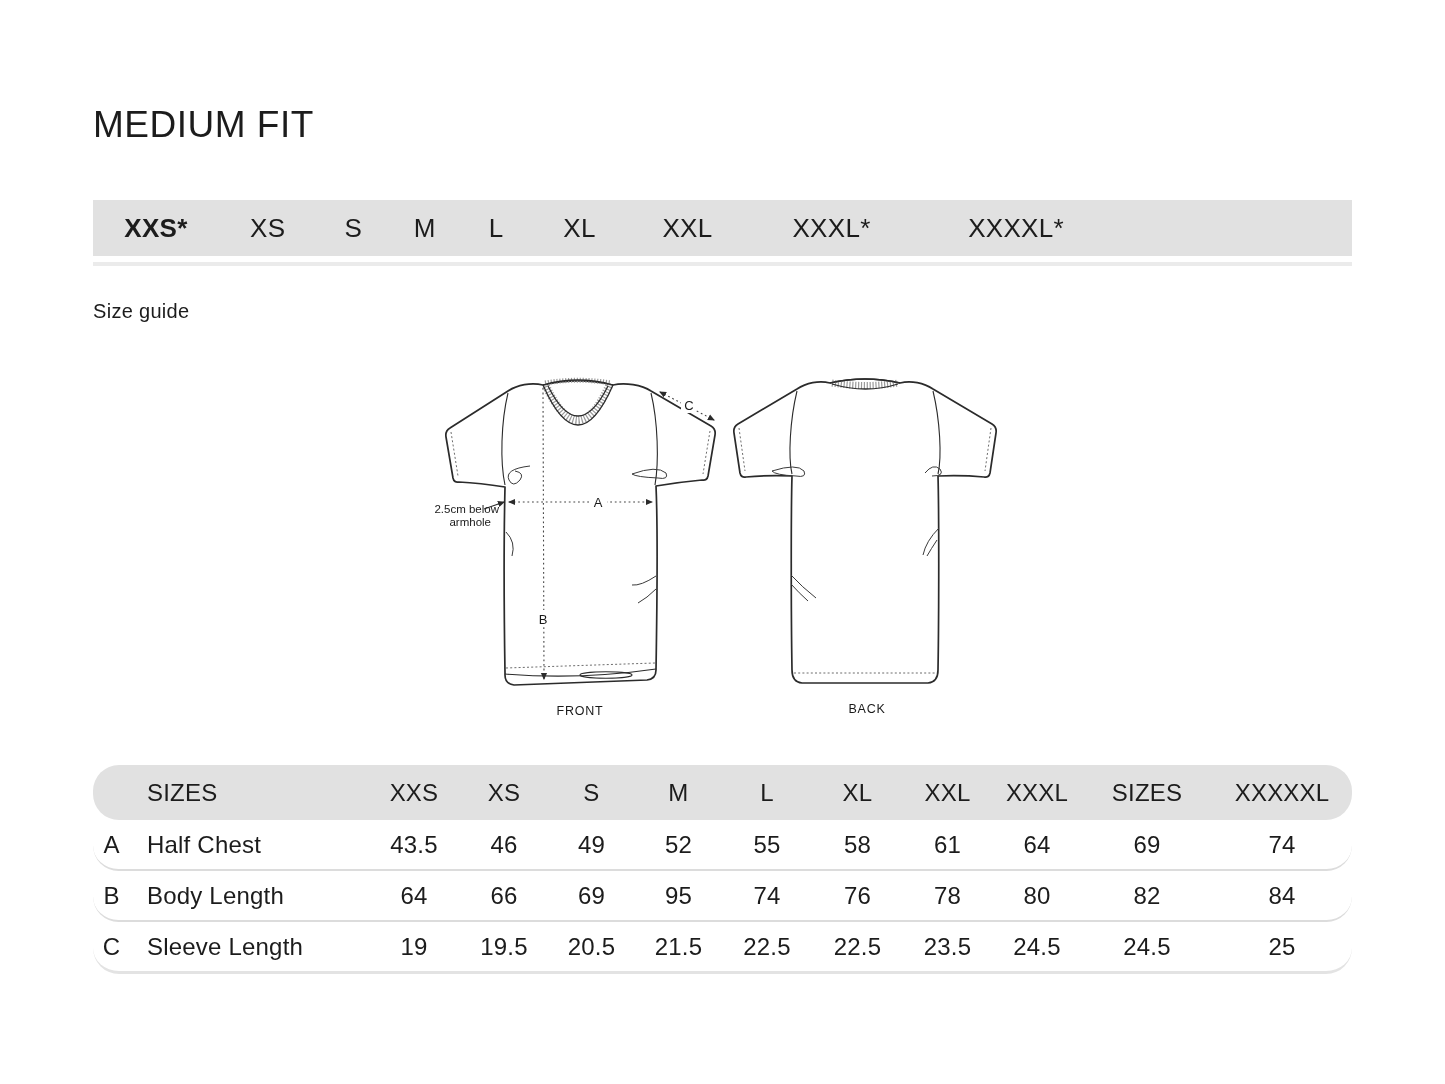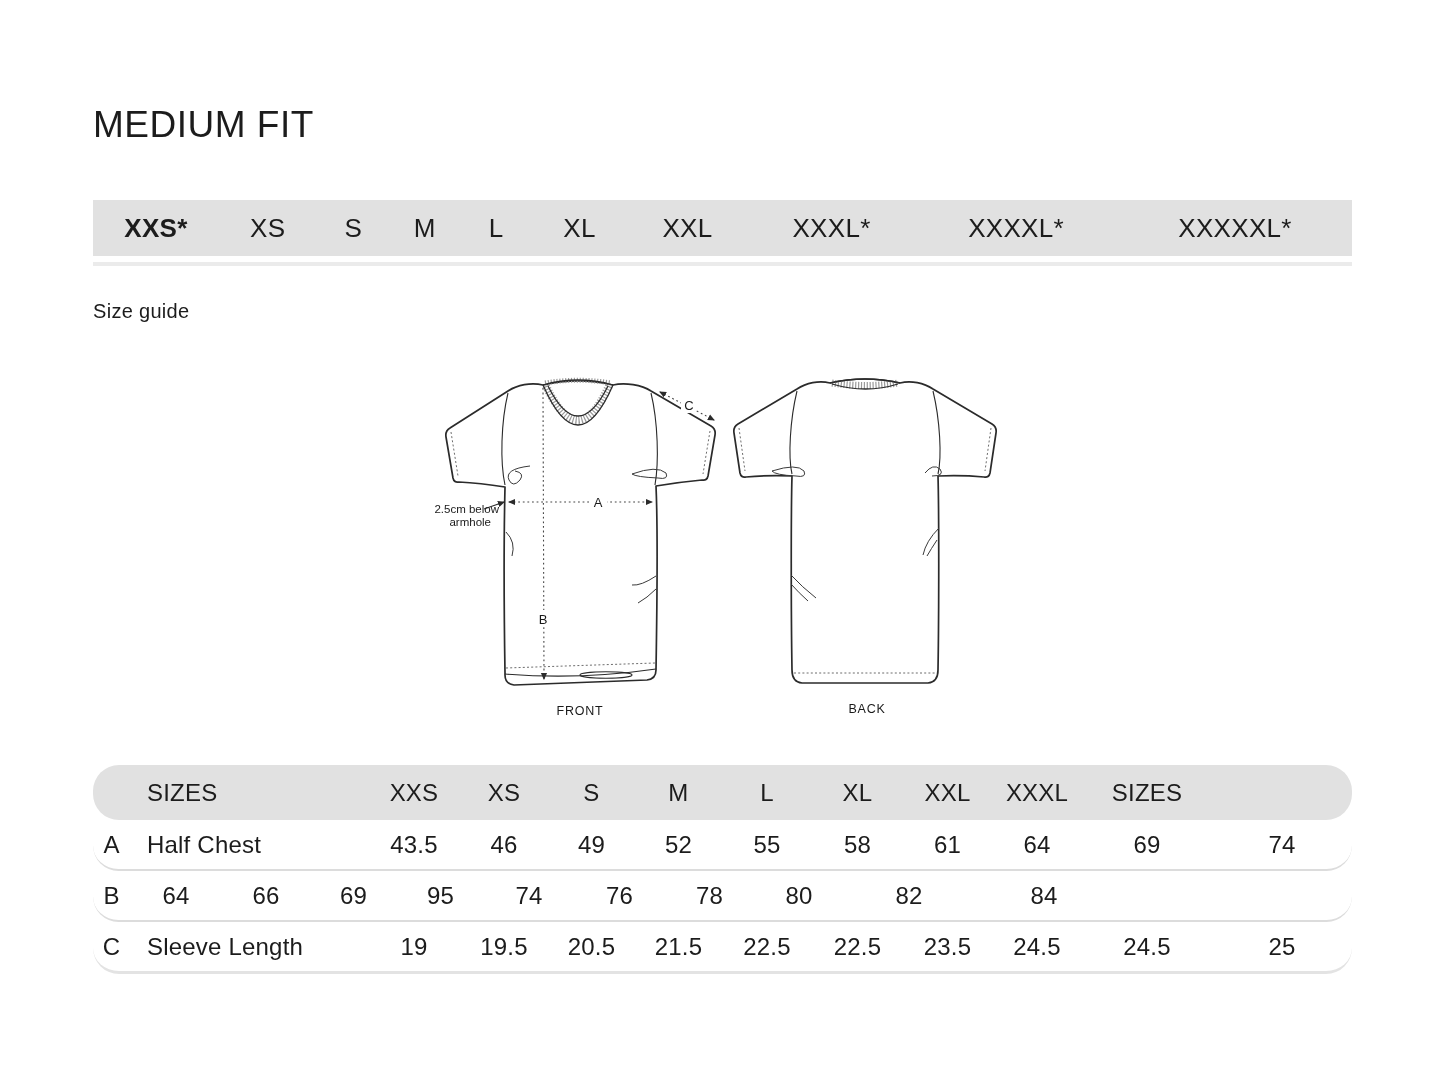--- a/index.html
+++ b/index.html
@@ -82,21 +82,20 @@
 <div class="abs size-bar" style="background:#e1e1e1;">
   <div class="cell">XXS*</div>
   <div class="cell">XS</div>
   <div class="cell">S</div>
   <div class="cell">M</div>
   <div class="cell">L</div>
   <div class="cell">XL</div>
   <div class="cell">XXL</div>
   <div class="cell">XXXL*</div>
   <div class="cell">XXXXL*</div>
-  <div class="cell">XXXXXL*</div>
 </div>
 <div class="abs thin-divider"></div>
 
 <div class="abs size-guide-heading">Size guide</div>
 
 <svg class="abs diagram" viewBox="0 0 590 355" width="590" height="355">
   <defs>
     <marker id="arr" viewBox="0 0 10 10" refX="8.5" refY="5" markerWidth="6.5" markerHeight="6.5" orient="auto-start-reverse">
       <path d="M0,0.6 L10,5 L0,9.4 z" fill="#2b2b2b"></path>
     </marker>
@@ -206,39 +205,41 @@
     <div class="t-cell c1 left">SIZES</div>
     <div class="t-cell c2">XXS</div>
     <div class="t-cell c3">XS</div>
     <div class="t-cell c4">S</div>
     <div class="t-cell c5">M</div>
     <div class="t-cell c6">L</div>
     <div class="t-cell c7">XL</div>
     <div class="t-cell c8">XXL</div>
     <div class="t-cell c9">XXXL</div>
     <div class="t-cell c10">SIZES</div>
+    <div class="t-cell c11">XXXXXL</div>
   </div>
 
   <div class="t-row data">
     <div class="t-cell c0">A</div>
     <div class="t-cell c1 left">Half Chest</div>
     <div class="t-cell c2">43.5</div>
     <div class="t-cell c3">46</div>
     <div class="t-cell c4">49</div>
     <div class="t-cell c5">52</div>
     <div class="t-cell c6">55</div>
     <div class="t-cell c7">58</div>
     <div class="t-cell c8">61</div>
     <div class="t-cell c9">64</div>
     <div class="t-cell c10">69</div>
     <div class="t-cell c11">74</div>
   </div>
 
   <div class="t-row data">
     <div class="t-cell c0">B</div>
+    <div class="t-cell c1 left">Body Length</div>
     <div class="t-cell c2">64</div>
     <div class="t-cell c3">66</div>
     <div class="t-cell c4">69</div>
     <div class="t-cell c5">95</div>
     <div class="t-cell c6">74</div>
     <div class="t-cell c7">76</div>
     <div class="t-cell c8">78</div>
     <div class="t-cell c9">80</div>
     <div class="t-cell c10">82</div>
     <div class="t-cell c11">84</div>

